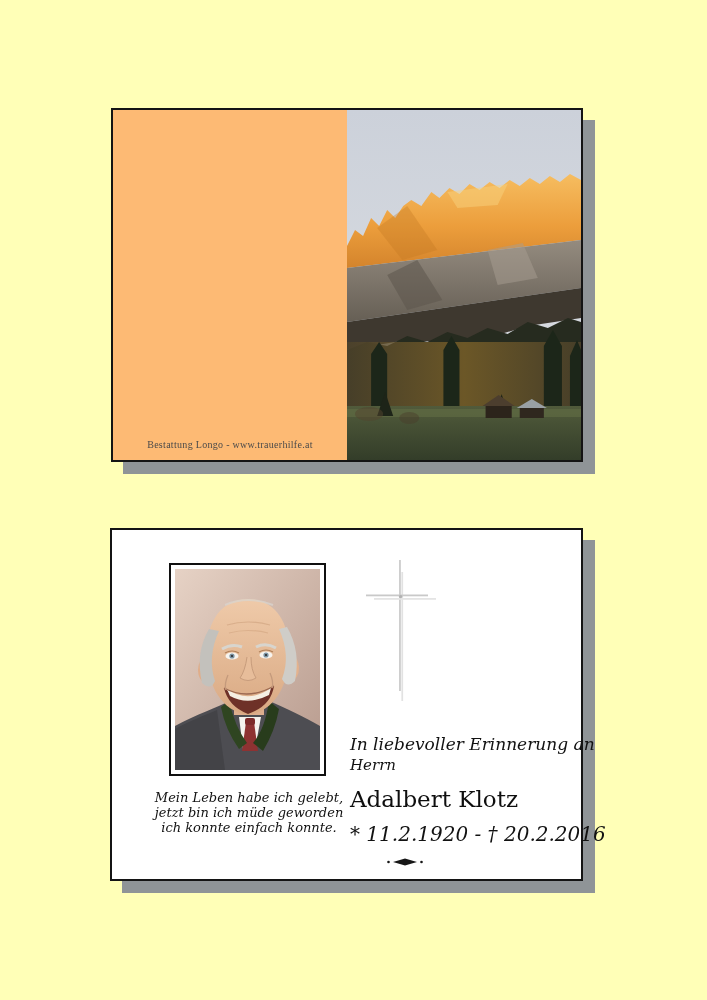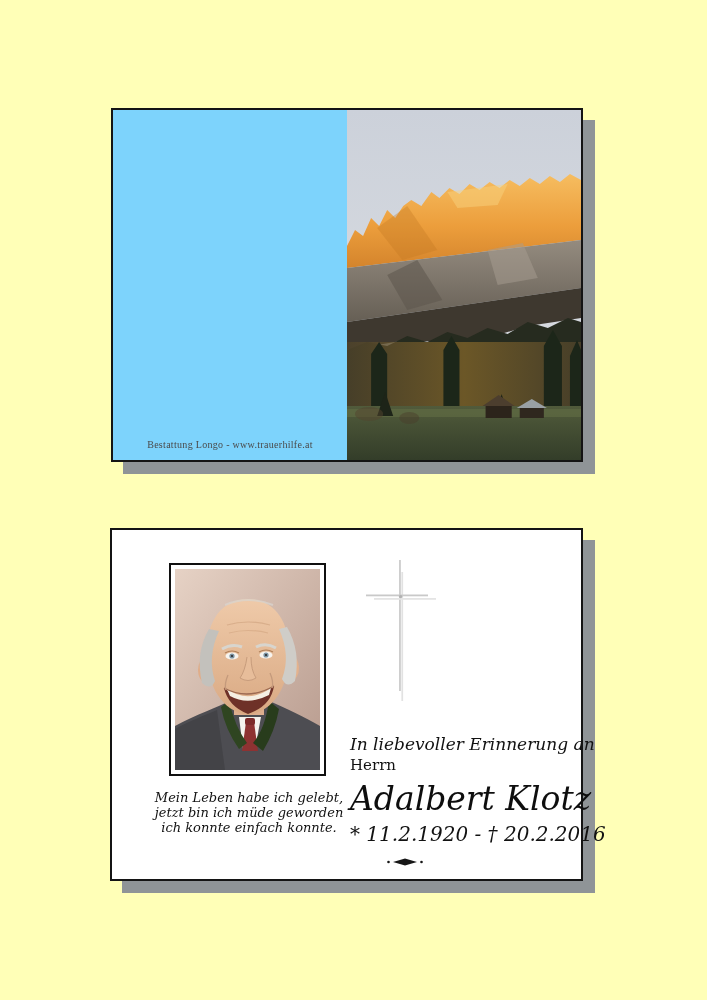--- a/index.html
+++ b/index.html
@@ -12,21 +12,21 @@
   .card{
     position:absolute;
     background:#ffffff;
     border:2px solid #141414;
     box-shadow:12px 12px 0 #8f9497;
     box-sizing:border-box;
   }
   .card-top{left:111px;top:108px;width:472px;height:354px;display:flex;}
   .card-bottom{left:110px;top:528px;width:473px;height:353px;}
   .half{position:relative;width:50%;height:100%;}
-  .half.left{background:#7dd3fc;}
+  .half.left{background:#fdba74;}
   .half.right svg{display:block;width:100%;height:100%;}
   .credit{
     position:absolute;left:0;right:0;bottom:10px;
     text-align:center;
     font-family:"Liberation Serif", serif;
     font-size:10px;color:#4a4a4a;letter-spacing:.3px;
   }
   .left-col{position:absolute;left:17px;top:0;width:240px;height:100%;}
   .portrait-frame{
     position:absolute;left:40px;top:33px;
@@ -41,23 +41,23 @@
   }
   .right-col{
     position:absolute;left:238px;top:0;width:231px;height:100%;
     display:flex;flex-direction:column;align-items:flex-start;
   }
   .cross{margin-top:28px;width:100px;height:145px;}
   .intro{
     margin-top:30px;font-style:italic;font-size:17px;line-height:22px;
     color:#121212;white-space:nowrap;
   }
-  .salutation{font-size:15px;line-height:20px;color:#121212;}
+  .salutation{font-style:italic;font-size:15px;line-height:20px;color:#121212;}
   .name{
-    margin-top:2px;font-style:italic;font-size:33px;line-height:44px;
+    margin-top:2px;font-size:23px;line-height:44px;
     color:#0e0e0e;white-space:nowrap;
   }
   .dates{font-style:italic;font-size:20px;line-height:26px;color:#121212;white-space:nowrap;}
   .divider{margin-top:8px;width:110px;height:14px;}
 </style>
 </head>
 <body>
 
 <div class="card card-top">
   <div class="half left">

